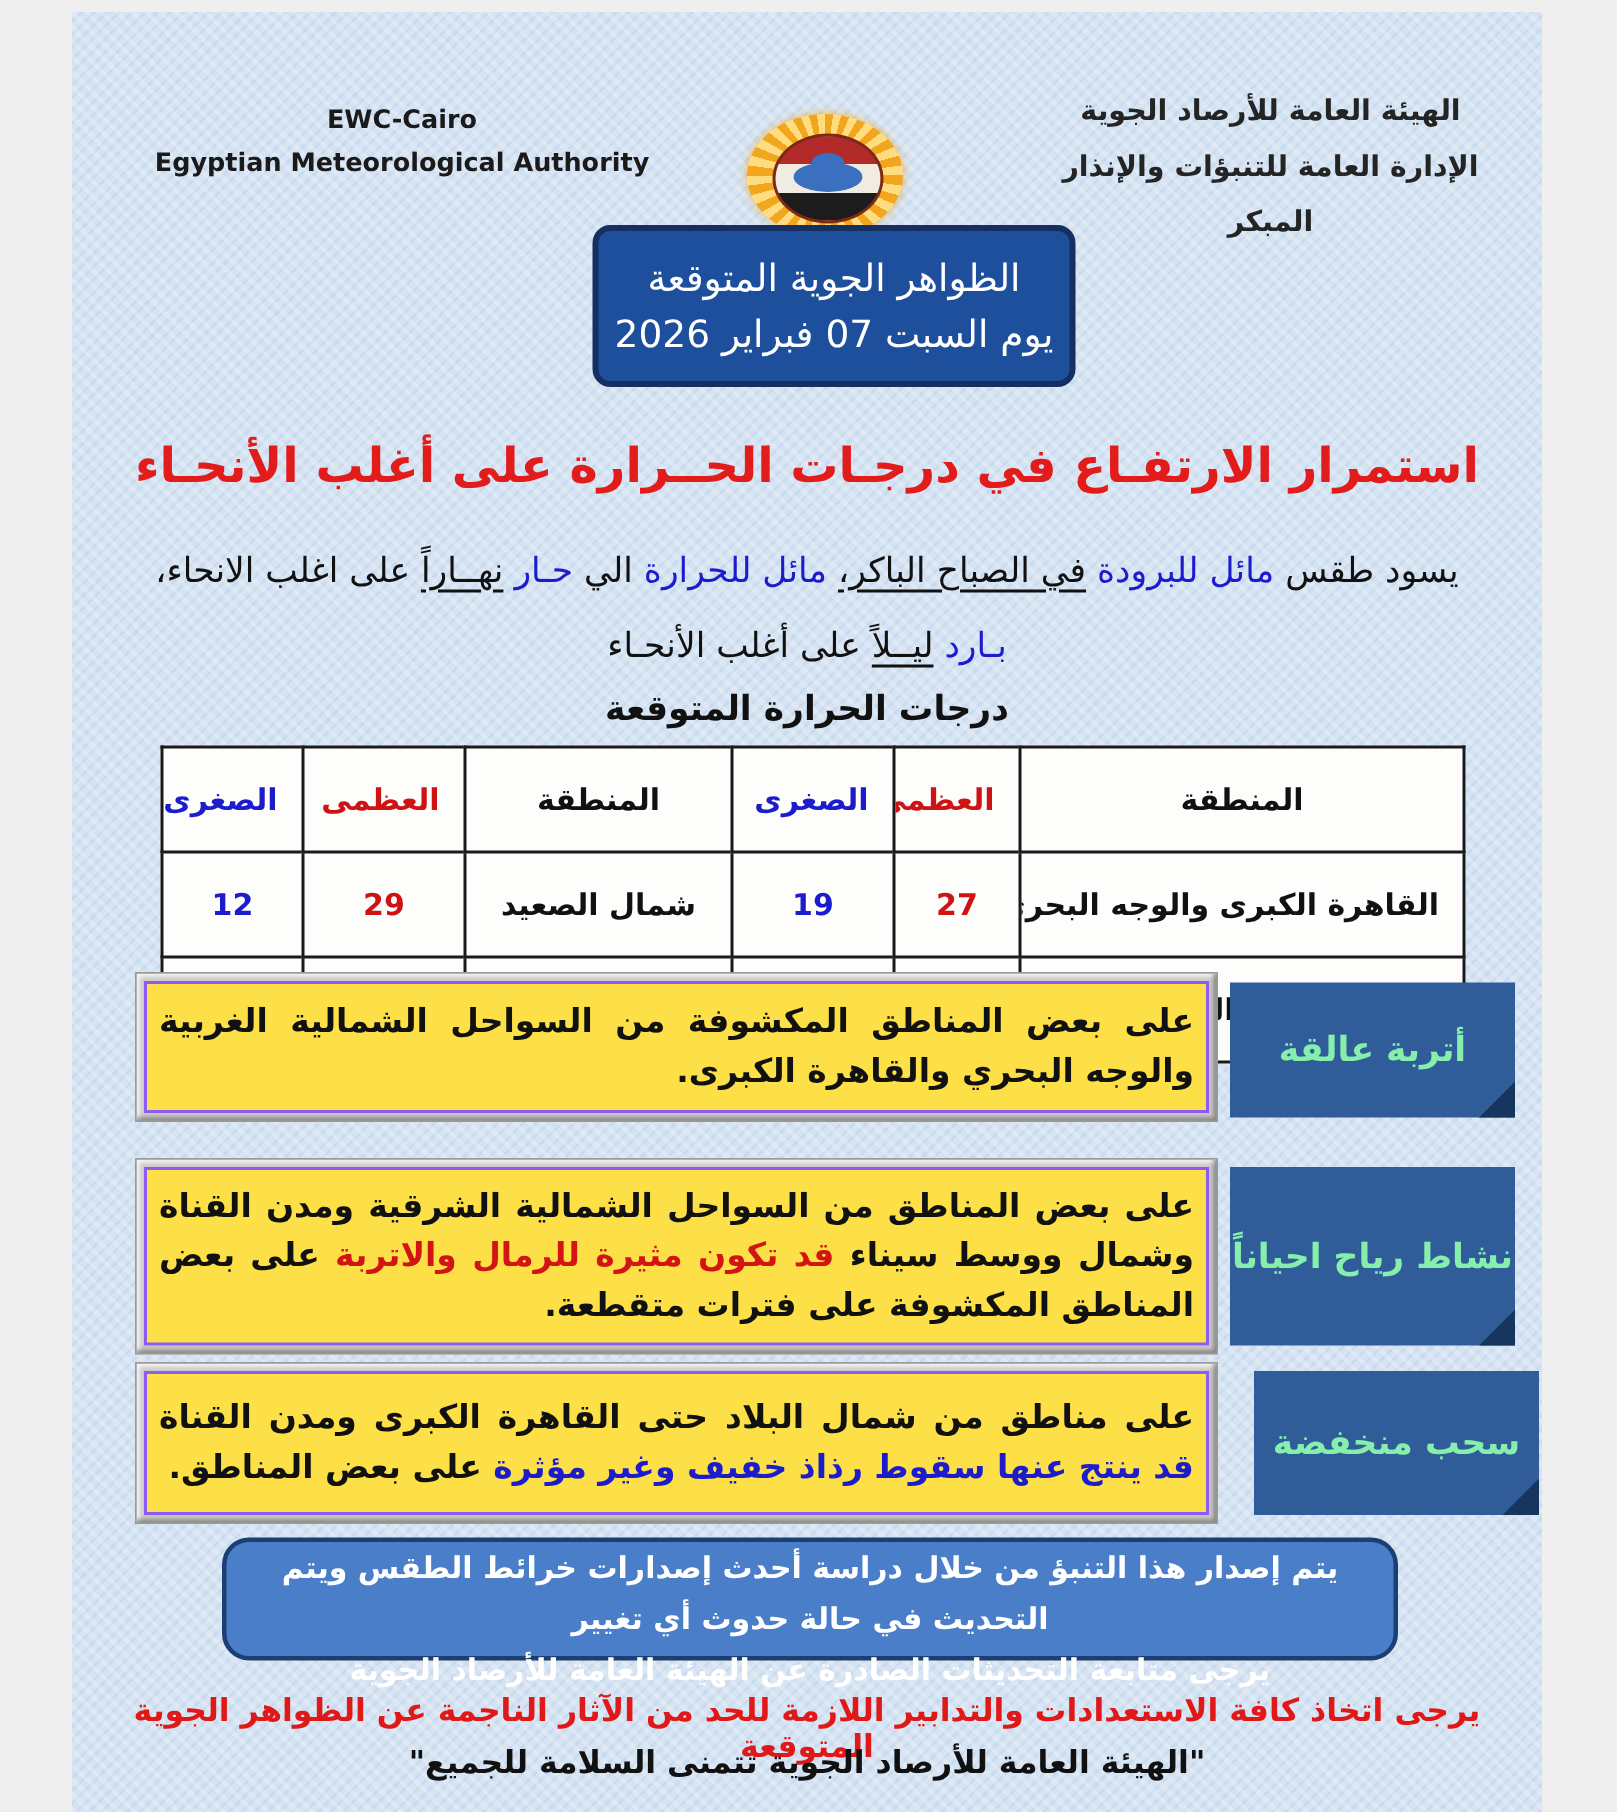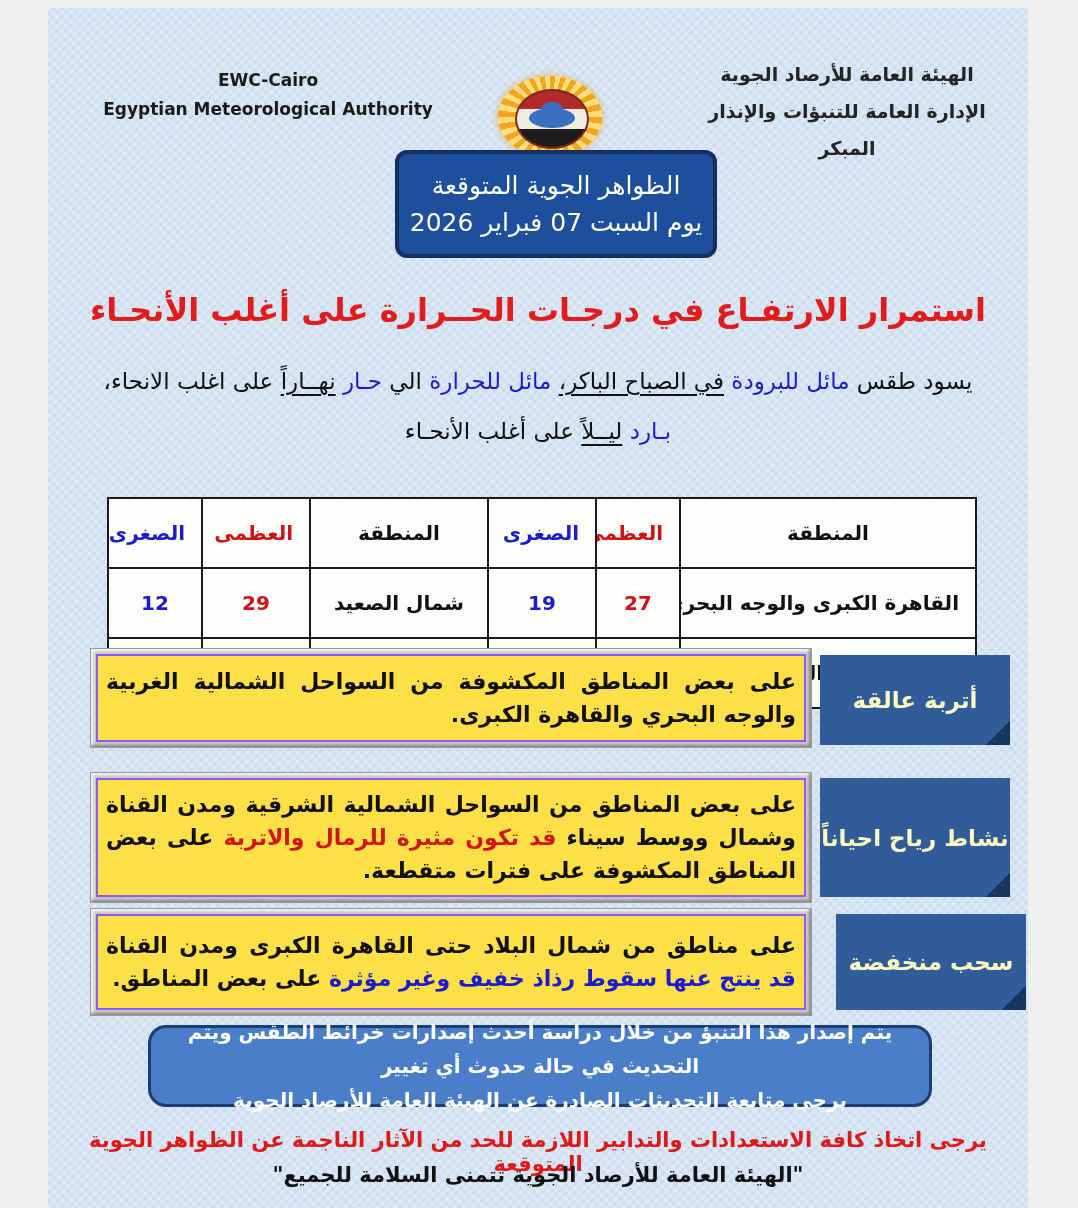--- a/index.html
+++ b/index.html
@@ -91,38 +91,38 @@
   .sec-box .inner {
     border:2px solid #8b5cf6; background:#fde047; height:100%; box-sizing:border-box;
     display:flex; align-items:center; padding:6px 8px;
   }
   .sec-box p {
     margin:0; width:100%; direction:rtl; text-align:justify;
     font-size:22px; font-weight:bold; color:#111; line-height:1.5;
   }
   .ribbon {
     position:absolute; left:772px; width:190px;
-    background:#305d99; color:#fef9c3; font-size:23px; font-weight:bold;
+    background:#305d99; color:#86efac; font-size:23px; font-weight:bold;
     display:flex; align-items:center; justify-content:center; direction:rtl;
   }
   .ribbon::after {
     content:""; position:absolute; right:0; bottom:0; width:24px; height:24px;
     background:linear-gradient(to bottom right, transparent 49.5%, #17365f 50%);
   }
   #sec1-box { top:640px; height:100px; }
   #sec1-ribbon { top:647px; height:90px; }
   #sec2-box { top:764px; height:131px; }
   #sec2-ribbon { top:770px; height:119px; }
   #sec3-box { top:900px; height:108px; }
   #sec3-ribbon { top:906px; height:96px;margin-left:16px; }
   
   .footer-note {
     position:absolute; left:100px; top:1017px; width:784px; height:82px;
     background:#4a7ec9; border:3px solid #1b3e73; border-radius:18px;
-    box-sizing:border-box; display:flex; flex-direction:column; justify-content:center;
+    box-sizing:border-box; display:flex; flex-direction:column; justify-content:flex-start;
     text-align:center; color:#fff; font-weight:bold; font-size:20px; line-height:34px;
     direction:rtl;
   }
   .advisory-red {
     position:absolute; top:1120px; left:0; width:100%;
     text-align:center; font-size:21px; font-weight:bold; color:#e01818; direction:rtl;
   }
   .advisory-black {
     position:absolute; top:1155px; left:0; width:100%;
     text-align:center; font-size:21px; font-weight:bold; color:#111; direction:rtl;
@@ -156,20 +156,21 @@
     <div>يوم السبت 07 فبراير 2026</div>
   </div>
 
   <div class="headline">استمرار الارتفـاع في درجـات الحــرارة على أغلب الأنحـاء</div>
 
   <div class="intro">
     <div class="line"><span>يسود طقس </span><span style="color: rgb(28, 28, 205);">مائل للبرودة</span><span> </span><span style="text-decoration: underline;">في الصباح الباكر،</span><span> </span><span style="color: rgb(28, 28, 205);">مائل للحرارة</span><span> الي </span><span style="color: rgb(28, 28, 205);">حـار</span><span> </span><span style="text-decoration: underline;">نهــاراً</span><span> على اغلب الانحاء،</span></div>
     <div class="line"><span style="color: rgb(28, 28, 205);">بـارد</span><span> </span><span style="text-decoration: underline;">ليــلاً</span><span> على أغلب الأنحـاء</span></div>
   </div>
 
+  <div class="tbl-title">درجات الحرارة المتوقعة</div>
 
   <table class="temps">
     <colgroup>
       <col style="width:296px">
         <col style="width:84px">
         <col style="width:108px">
       <col style="width:178px">
         <col style="width:108px">
         <col style="width:94px">
     </colgroup>

